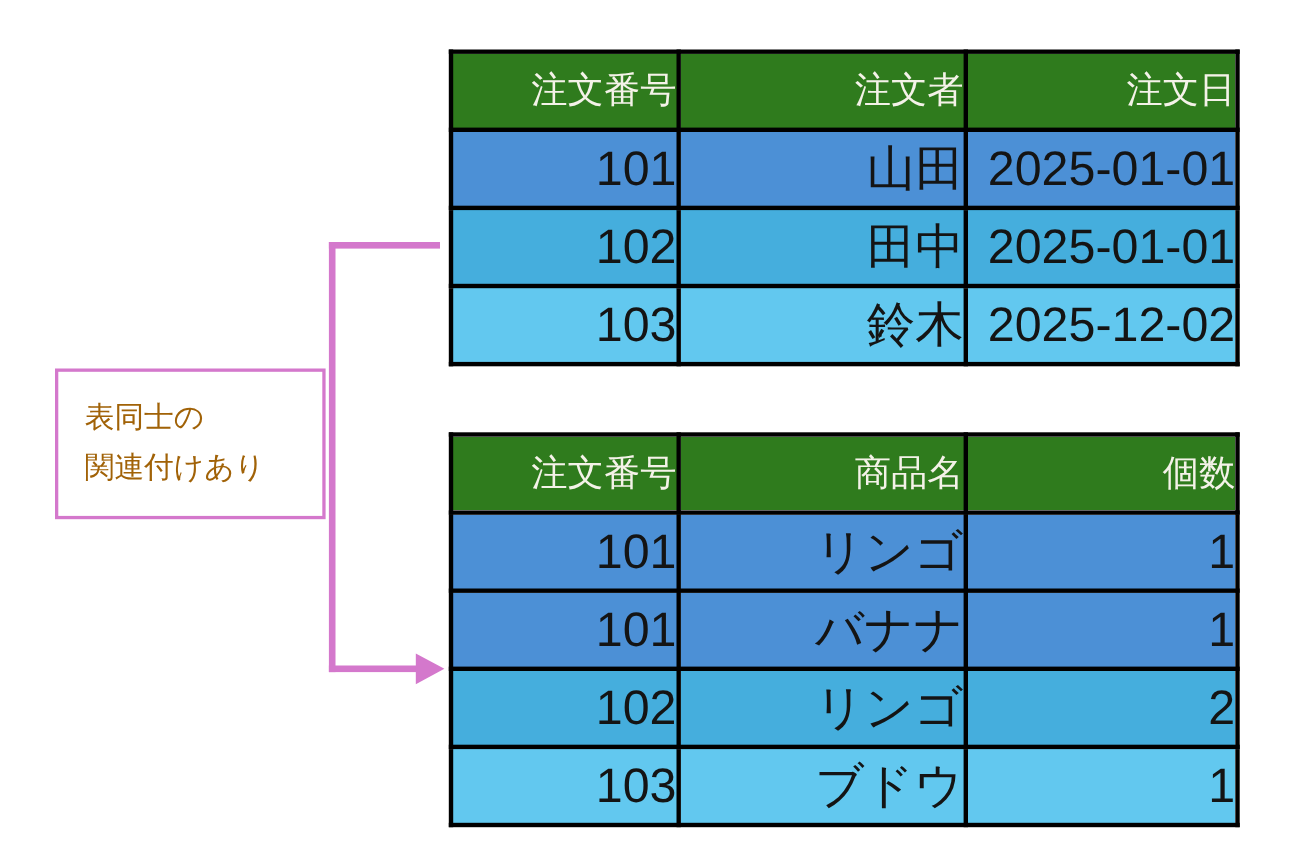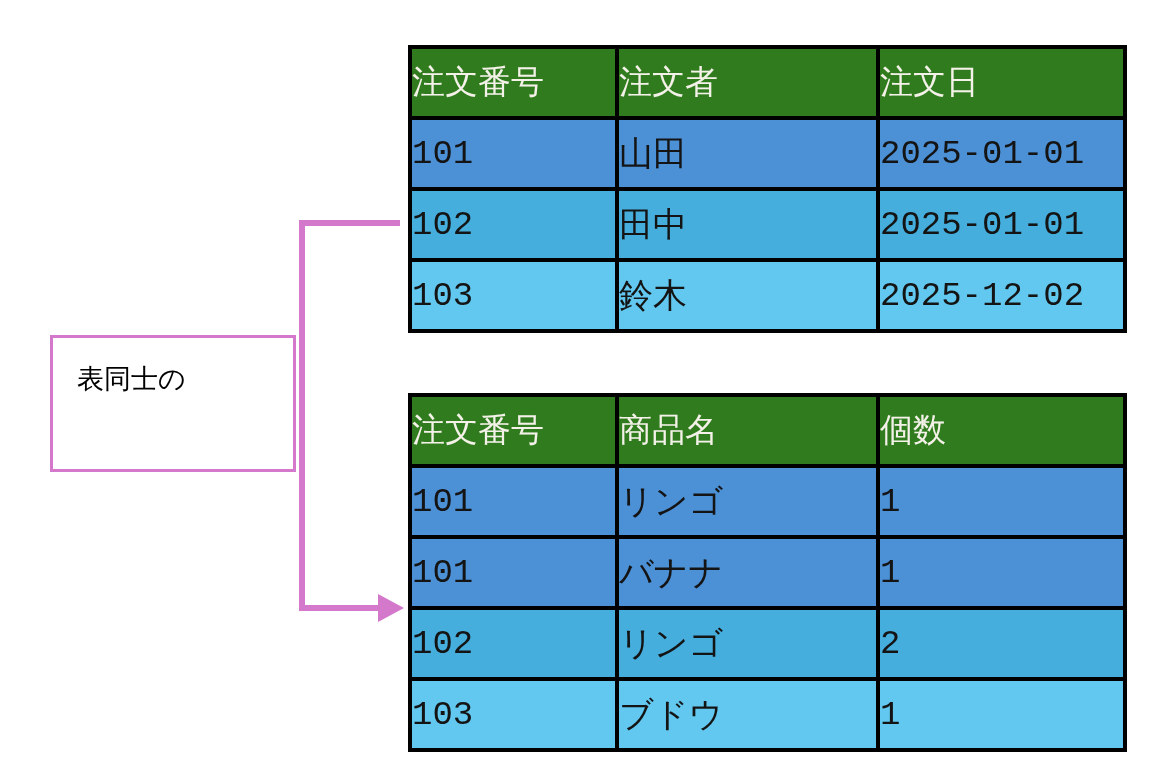--- a/index.html
+++ b/index.html
@@ -16,37 +16,36 @@
     overflow: hidden;
   }
   table.tbl {
     position: absolute;
     border-collapse: collapse;
     table-layout: fixed;
     width: 715px;
   }
   .tbl th, .tbl td {
     border: 4px solid var(--border-black, #000);
-    text-align: left;
+    text-align: right;
     vertical-align: middle;
     height: 67px;
     padding: 0;
     font-weight: 400;
     overflow: hidden;
     white-space: nowrap;
   }
   .tbl th {
     background: var(--header-green, #2F7B1D);
     color: var(--header-text, #F4F2E8);
     font-size: 33px;
   }
   .tbl td {
     color: var(--cell-text, #141414);
-    font-size: 34px;
-    font-family: Liberation Mono, monospace;
+    font-size: 44px;
   }
   #orders-table { left: 408px; top: 45px; }
   #order-items-table { left: 408px; top: 393px; }
   col.c1 { width: 207px; }
   col.c2 { width: 261px; }
   col.c3 { width: 247px; }
 
   .arrow-seg {
     position: absolute;
     background: var(--accent-pink, #D478CC);
@@ -67,21 +66,21 @@
     left: 50px; top: 335px;
     width: 246px; height: 137px;
     background: #ffffff;
     border: 3px solid var(--accent-pink, #D478CC);
     box-sizing: border-box;
     padding: 18px 0 0 24px;
   }
   .label-box .line {
     font-size: 27px;
     line-height: 46px;
-    color: #000000;
+    color: #a16207;
     white-space: nowrap;
   }
 </style>
 </head>
 <body>
 
 <div class="canvas">
 
   <table class="tbl" id="orders-table">
     <colgroup>
@@ -152,15 +151,16 @@
     </tbody>
   </table>
 
   <div class="arrow-seg" id="seg-top"></div>
   <div class="arrow-seg" id="seg-vertical"></div>
   <div class="arrow-seg" id="seg-bottom"></div>
   <div class="arrow-head"></div>
 
   <div class="label-box">
     <div class="line">表同士の</div>
+    <div class="line">関連付けあり</div>
   </div>
 
 </div>
 
 </body></html>

